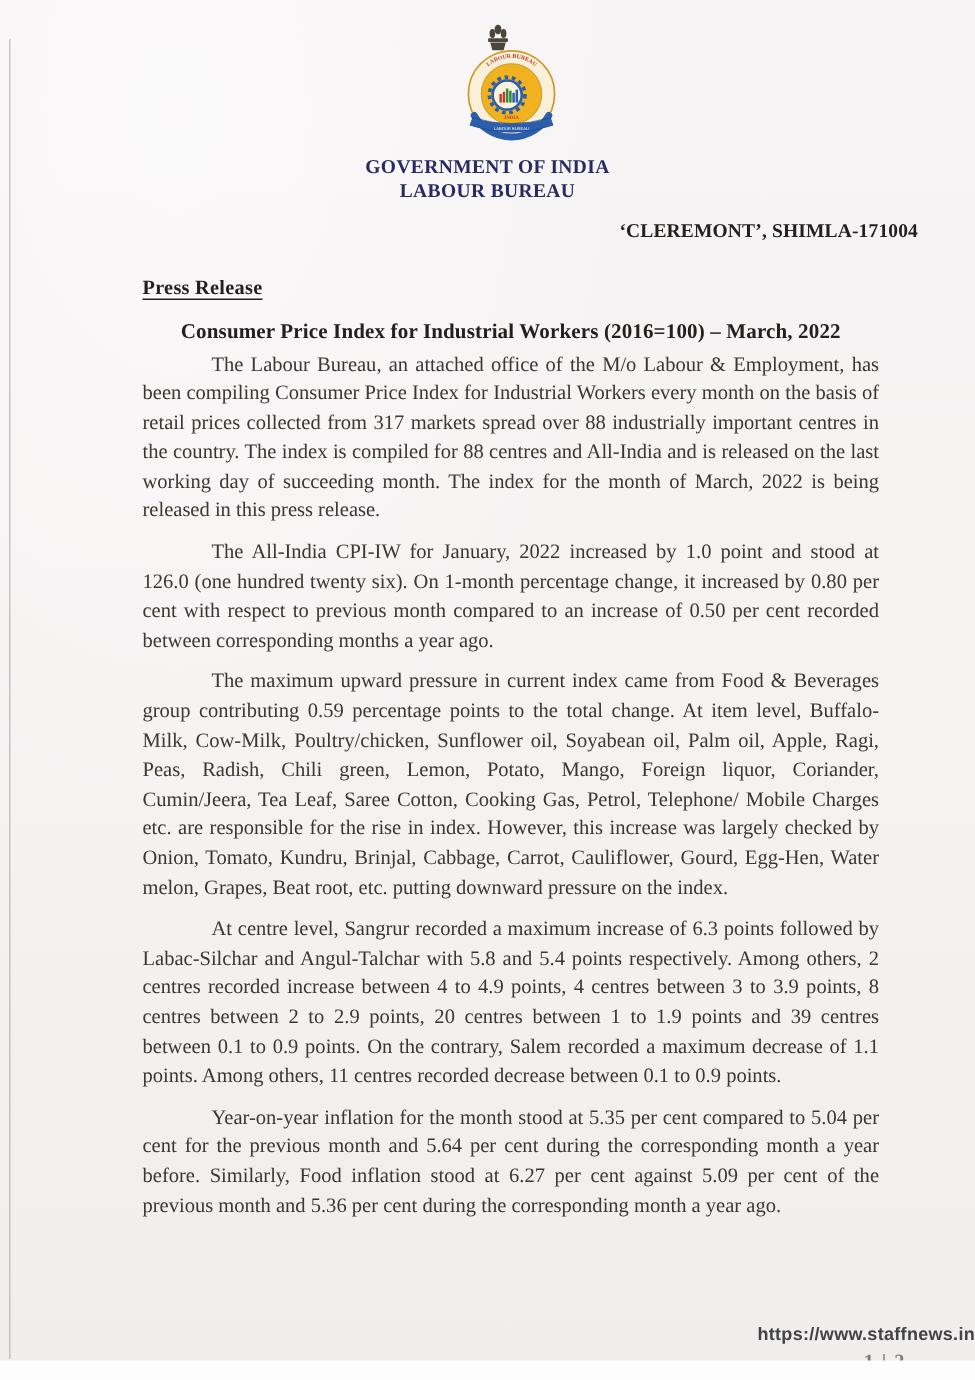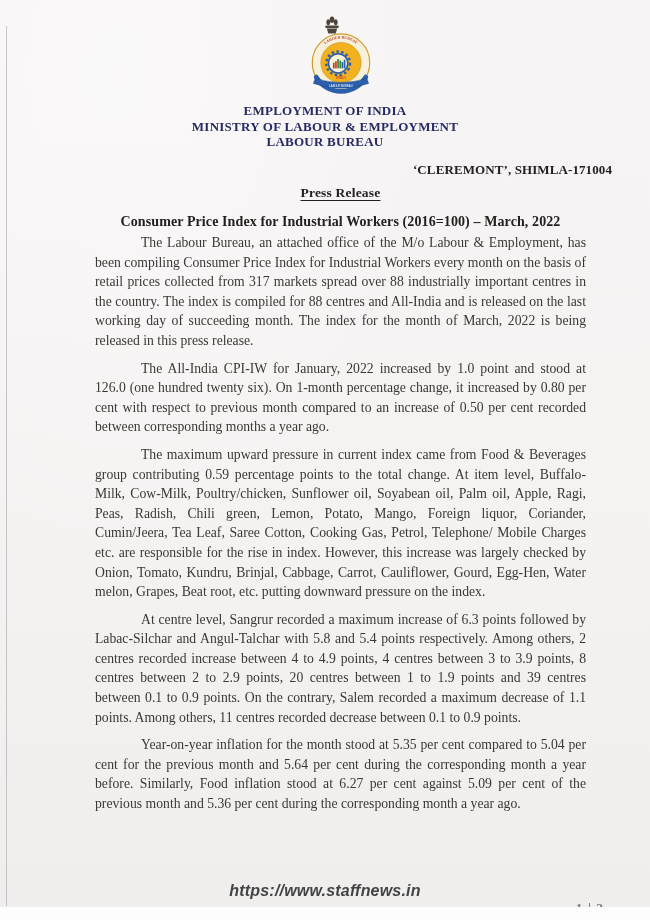--- a/index.html
+++ b/index.html
@@ -18,38 +18,38 @@
   .ashoka{display:inline-block;vertical-align:bottom;margin-bottom:-5px;margin-left:14px;}
   .seal{display:block;margin:0 auto;margin-left:305px;}
   .gov-lines{margin-top:3px;}
   .gov-line{font-size:13px;font-weight:bold;line-height:15.5px;color:#272a63;letter-spacing:.25px;}
 
   .content{padding:0 64px 0 95px;}
   .ref-block{margin-top:12px;text-align:right;padding-right:-26px;}
   .ref-block div{font-size:13px;font-weight:bold;color:#232120;line-height:16.5px;letter-spacing:.1px;}
   .ref-block{margin-right:-26px;}
   .file-no{font-size:13px;font-weight:bold;color:#232120;margin-top:1px;}
-  .press-heading{text-align:center;margin-top:5px;}
+  .press-heading{text-align:left;margin-top:20px;}
   .press-heading span{font-size:13.5px;font-weight:bold;color:#232120;text-decoration:underline;text-underline-offset:2.5px;letter-spacing:.2px;}
   .doc-title{text-align:center;font-size:14px;font-weight:bold;color:#232120;margin:13px 0 0 0;letter-spacing:.1px;}
 
   .body-text{margin-top:3px;}
   .body-text p{
     margin:0 0 8px 0;
     font-size:13.7px;line-height:19.6px;
     text-align:justify;text-indent:46px;
     color:#3b3732;
   }
 
   .footer{position:absolute;left:0;right:0;top:882px;height:24px;}
   .footer-url{
-    display:block;text-align:center;
+    display:block;text-align:right;
     font-family:"Liberation Sans", sans-serif;
-    font-size:16px;font-weight:bold;color:#434345;
-    text-decoration:none;letter-spacing:.2px;cursor:pointer;font-style:italic;
+    font-size:12px;font-weight:bold;color:#434345;
+    text-decoration:none;letter-spacing:.2px;cursor:pointer;
   }
   .page-num{
     position:absolute;right:46px;top:18px;
     font-size:13.5px;color:#7b7b84;letter-spacing:1px;font-weight:bold;
   }
 </style>
 </head>
 <body>
 
 <div class="page">
@@ -87,22 +87,21 @@
         <rect x="47.8" y="41" width="2.3" height="11" fill="#2e8b3a"></rect>
         <rect x="50.8" y="43" width="2.3" height="9" fill="#2b5fac"></rect>
         <rect x="53.8" y="40" width="2.3" height="12" fill="#2b5fac"></rect>
       </g>
       <text x="50" y="67" font-size="4.6" font-weight="bold" fill="#c23a2a" text-anchor="middle" font-family="Liberation Serif, serif">INDIA</text>
       <path d="M14 66 Q50 77 86 66 L88.5 73 Q50 86 11.5 73 Z" fill="#2b5fac" stroke="#1d4480" stroke-width="0.6"></path>
       <text x="50" y="77.5" font-size="3.8" fill="#ffffff" text-anchor="middle" font-family="Liberation Sans, sans-serif">LABOUR BUREAU</text>
     </svg>
 
     <div class="gov-lines">
-      <div class="gov-line">EMPLOYMENT OF INDIA</div>
-      <div class="gov-line">MINISTRY OF LABOUR &amp; EMPLOYMENT</div>
+      <div class="gov-line">GOVERNMENT OF INDIA</div>
       <div class="gov-line">LABOUR BUREAU</div>
     </div>
   </div>
 
   <div class="content">
     <div class="ref-block">
       <div>‘CLEREMONT’, SHIMLA-171004</div>
     </div>
 
 

